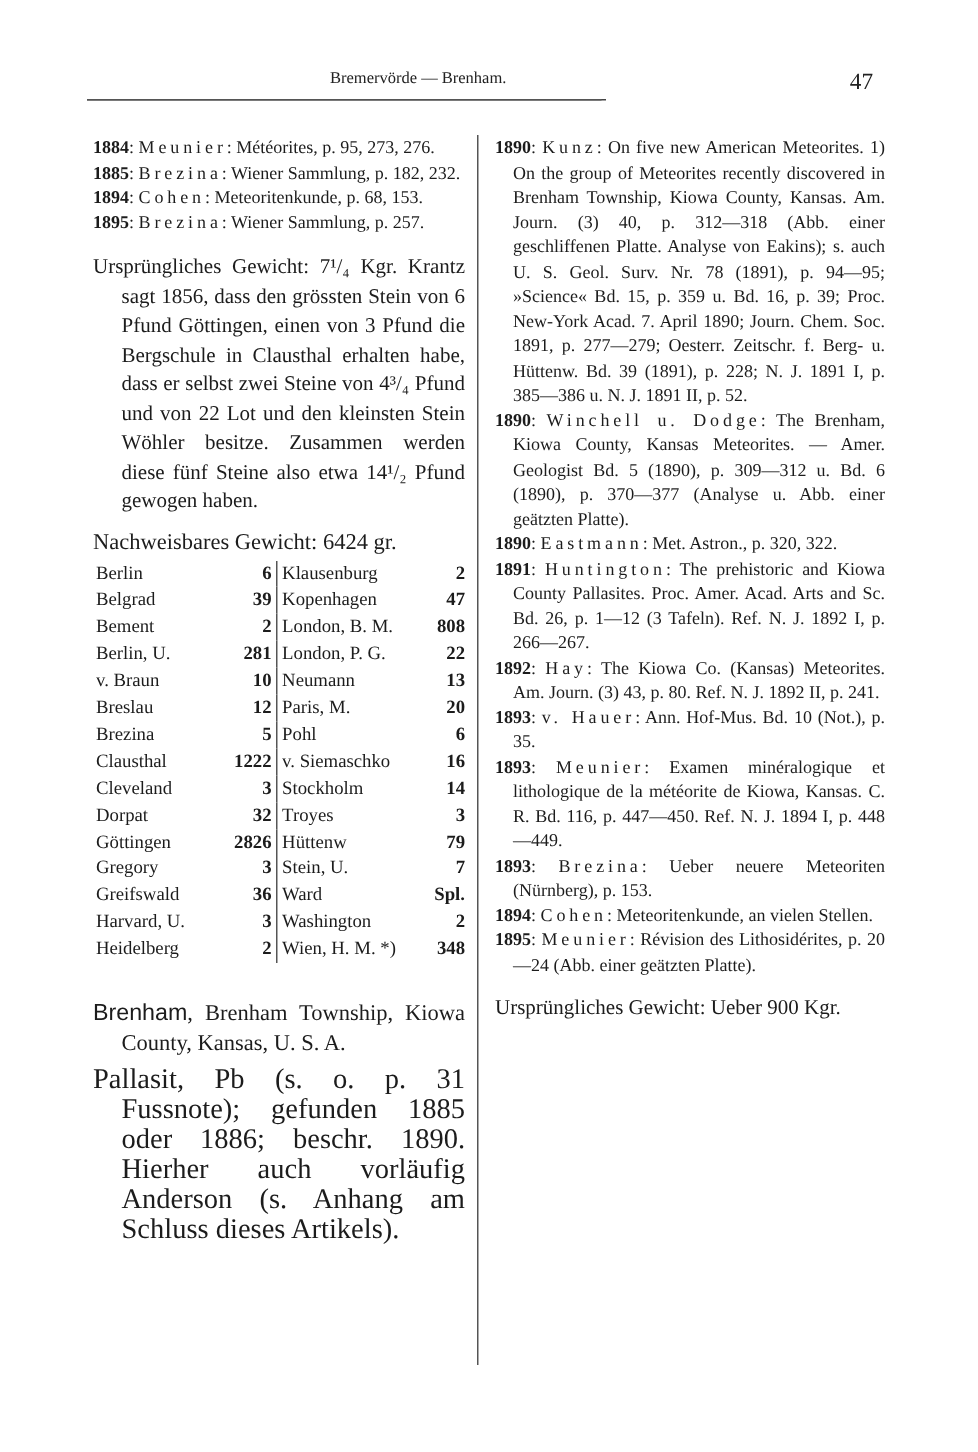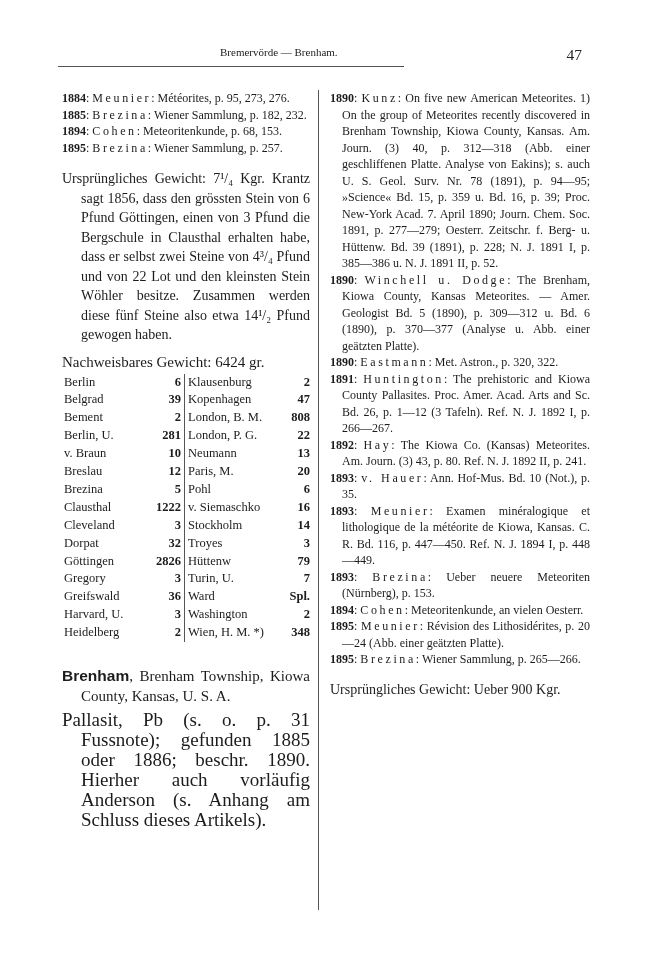--- a/index.html
+++ b/index.html
@@ -52,21 +52,21 @@
     }
     table.weights td { padding: 0; height: 17.9px; line-height: 17.9px; white-space: nowrap; }
     td.n1 { width: 96px; }
     td.v1 { width: 24px; text-align: right; padding-right: 3px !important; border-right: 1px solid #555; font-weight: bold; }
     td.n2 { width: 97px; padding-left: 3px !important; }
     td.v2 { width: 28px; text-align: right; font-weight: bold; }
     .brenham {
       margin-top: 24px; font-size: 15px; line-height: 20px;
       padding-left: 19px; text-indent: -19px; text-align: justify;
     }
-    .brenham .name { font-family: "Liberation Sans", sans-serif; font-weight: bold; font-size: 15.5px; }
+    .brenham .name { font-family: "Liberation Sans", sans-serif; font-weight: normal; font-size: 15.5px; }
     .brenham-desc {
       font-size: 19px; line-height: 20px; margin-top: 4px;
       padding-left: 19px; text-indent: -19px; text-align: justify;
     }
     .right .para.orig { margin-top: 12px; }
   </style>
 </head>
 <body>
 
 <div class="header">
@@ -152,21 +152,21 @@
         </tr>
         <tr>
           <td class="n1">Göttingen</td>
           <td class="v1">2826</td>
           <td class="n2">Hüttenw</td>
           <td class="v2">79</td>
         </tr>
         <tr>
           <td class="n1">Gregory</td>
           <td class="v1">3</td>
-          <td class="n2">Turin, U.</td>
+          <td class="n2">Stein, U.</td>
           <td class="v2">7</td>
         </tr>
         <tr>
           <td class="n1">Greifswald</td>
           <td class="v1">36</td>
           <td class="n2">Ward</td>
           <td class="v2">Spl.</td>
         </tr>
         <tr>
           <td class="n1">Harvard, U.</td>
@@ -190,18 +190,17 @@
 <div class="col right">
   <div id="right-refs">
       <div class="ref"><span class="year">1890</span>: <span class="author">Kunz</span>: <span>On five new American Meteorites. 1) On the group of Meteorites recently discovered in Brenham Township, Kiowa County, Kansas. Am. Journ. (3) 40, p. 312—318 (Abb. einer geschliffenen Platte. Analyse von Eakins); s. auch U. S. Geol. Surv. Nr. 78 (1891), p. 94—95; »Science« Bd. 15, p. 359 u. Bd. 16, p. 39; Proc. New-York Acad. 7. April 1890; Journ. Chem. Soc. 1891, p. 277—279; Oesterr. Zeitschr. f. Berg- u. Hüttenw. Bd. 39 (1891), p. 228; N. J. 1891 I, p. 385—386 u. N. J. 1891 II, p. 52.</span></div>
       <div class="ref"><span class="year">1890</span>: <span class="author">Winchell u. Dodge</span>: <span>The Brenham, Kiowa County, Kansas Meteorites. — Amer. Geologist Bd. 5 (1890), p. 309—312 u. Bd. 6 (1890), p. 370—377 (Analyse u. Abb. einer geätzten Platte).</span></div>
       <div class="ref"><span class="year">1890</span>: <span class="author">Eastmann</span>: <span>Met. Astron., p. 320, 322.</span></div>
       <div class="ref"><span class="year">1891</span>: <span class="author">Huntington</span>: <span>The prehistoric and Kiowa County Pallasites. Proc. Amer. Acad. Arts and Sc. Bd. 26, p. 1—12 (3 Tafeln). Ref. N. J. 1892 I, p. 266—267.</span></div>
       <div class="ref"><span class="year">1892</span>: <span class="author">Hay</span>: <span>The Kiowa Co. (Kansas) Meteorites. Am. Journ. (3) 43, p. 80. Ref. N. J. 1892 II, p. 241.</span></div>
       <div class="ref"><span class="year">1893</span>: <span class="author">v. Hauer</span>: <span>Ann. Hof-Mus. Bd. 10 (Not.), p. 35.</span></div>
       <div class="ref"><span class="year">1893</span>: <span class="author">Meunier</span>: <span>Examen minéralogique et lithologique de la météorite de Kiowa, Kansas. C. R. Bd. 116, p. 447—450. Ref. N. J. 1894 I, p. 448—449.</span></div>
       <div class="ref"><span class="year">1893</span>: <span class="author">Brezina</span>: <span>Ueber neuere Meteoriten (Nürnberg), p. 153.</span></div>
-      <div class="ref"><span class="year">1894</span>: <span class="author">Cohen</span>: <span>Meteoritenkunde, an vielen Oesterr.</span></div>
+      <div class="ref"><span class="year">1894</span>: <span class="author">Cohen</span>: <span>Meteoritenkunde, an vielen Stellen.</span></div>
       <div class="ref"><span class="year">1895</span>: <span class="author">Meunier</span>: <span>Révision des Lithosidérites, p. 20—24 (Abb. einer geätzten Platte).</span></div>
-      <div class="ref"><span class="year">1895</span>: <span class="author">Brezina</span>: <span>Wiener Sammlung, p. 265—266.</span></div>
     </div>
   <div class="para orig">Ursprüngliches Gewicht: Ueber 900 Kgr.</div>
 </div>
 
 </body></html>

